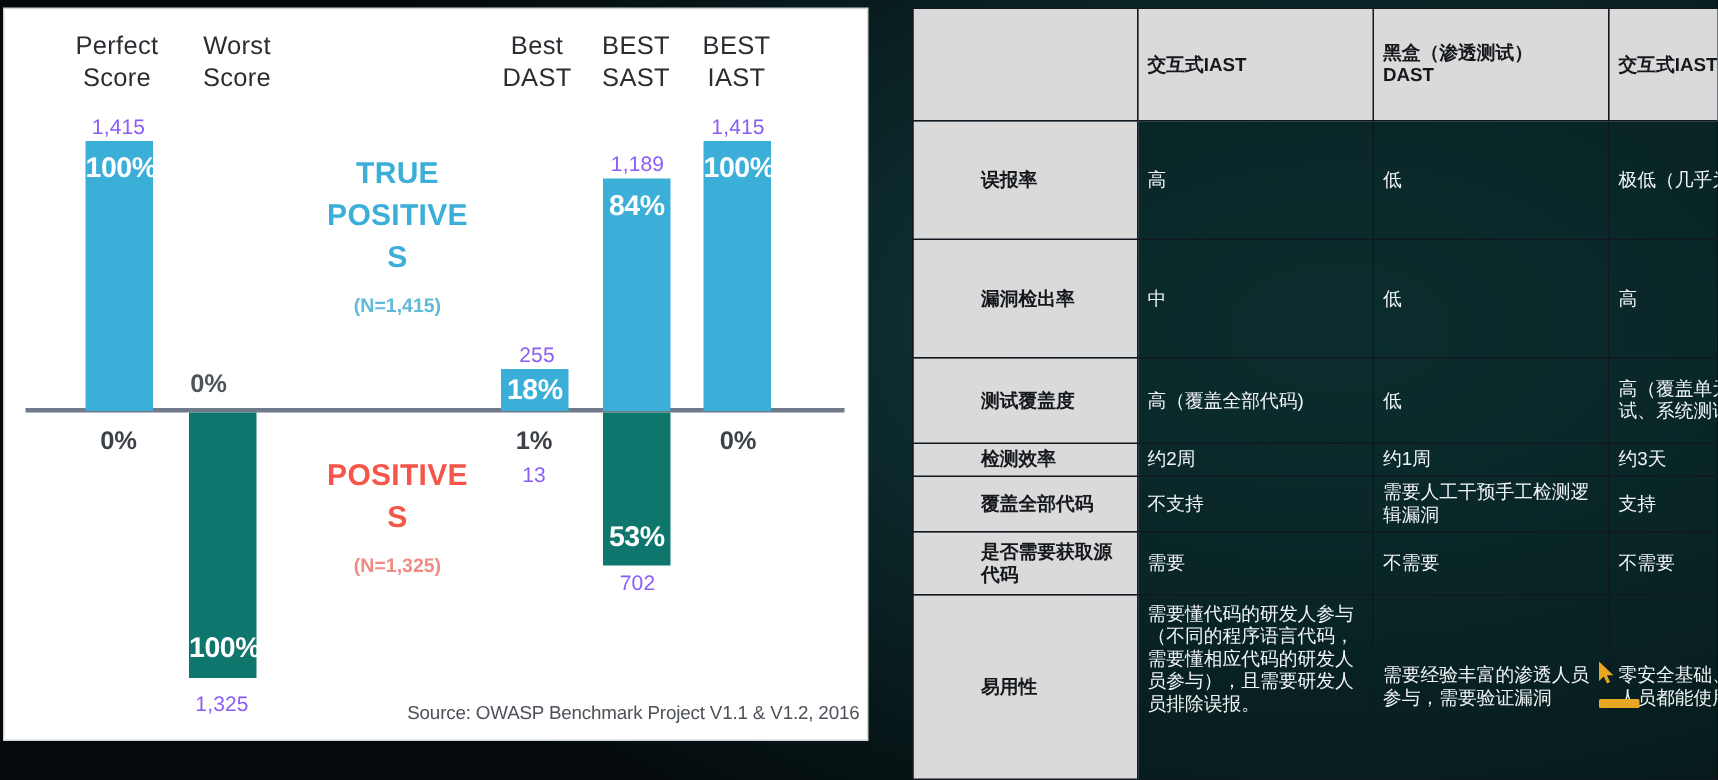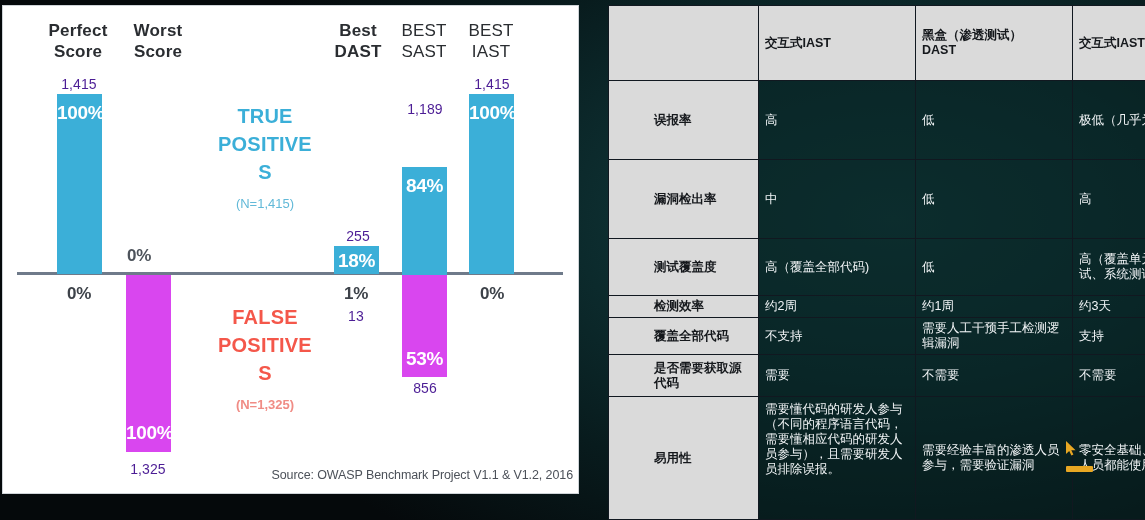--- a/index.html
+++ b/index.html
@@ -18,53 +18,53 @@
 
   
   #chart-panel{
     position:absolute;left:3px;top:6px;width:575px;height:487px;
     background:#ffffff;
     box-shadow:0 0 0 1px #cfd4d8;
     overflow:hidden;
   }
   .col-head{
     position:absolute;text-align:center;color:#2a2d31;
-    font-size:17px;line-height:21px;font-weight:700;
+    font-size:17px;line-height:21px;font-weight:400;
     letter-spacing:.2px;
   }
   .col-head.bold{font-weight:400;}
 
   #axis{
     position:absolute;left:14px;top:266px;width:546px;height:3px;
     background:#6f7a8a;
   }
 
   .bar{position:absolute;text-decoration:underline;}
   .bar.pos{background:#3bafd8;}
-  .bar.neg{background:#d946ef;}
+  .bar.neg{background:#0f766e;}
 
   .bar-inlabel{
     position:absolute;color:#fff;font-weight:bold;text-align:center;
     width:100%;left:0;font-size:19px;letter-spacing:-.3px;
   }
   .cnt{
-    position:absolute;text-align:center;color:#4c1d95;
+    position:absolute;text-align:center;color:#8b5cf6;
     font-size:14px;letter-spacing:.1px;
   }
   .pct-axis{
     position:absolute;text-align:center;color:#3d4249;
     font-size:17px;font-weight:bold;letter-spacing:-.2px;
   }
 
   #tp-block{
     position:absolute;left:197px;top:96px;width:130px;text-align:center;
     color:#3bafd8;font-weight:bold;font-size:20px;line-height:28px;
     letter-spacing:.2px;
   }
-  #tp-block .sub{font-size:13px;font-weight:normal;color:#62b9d8;letter-spacing:0;}
+  #tp-block .sub{font-size:13px;font-weight:bold;color:#62b9d8;letter-spacing:0;}
   #fp-block{
     position:absolute;left:197px;top:297px;width:130px;text-align:center;
     color:#f4574a;font-weight:bold;font-size:20px;line-height:28px;
     letter-spacing:.2px;
   }
   #fp-block .sub{font-size:13px;font-weight:bold;color:#f08c85;letter-spacing:0;}
 
   #source{
     position:absolute;left:250px;top:462px;width:320px;text-align:right;
     color:#4c5159;font-size:12.5px;letter-spacing:-.1px;
@@ -153,41 +153,40 @@
     <div class="cnt" style="left:104px;top:455px;width:82px;">1,325</div>
 
     <div id="tp-block">
       <div>TRUE</div>
       <div>POSITIVE</div>
       <div>S</div>
       <div class="sub" style="margin-top:4px;">(N=1,415)</div>
     </div>
 
     <div id="fp-block">
-      <div>FALSE</div>
       <div>POSITIVE</div>
       <div>S</div>
       <div class="sub" style="margin-top:4px;">(N=1,325)</div>
     </div>
 
     <div class="cnt" style="left:315px;top:222px;width:80px;">255</div>
     <div class="bar pos" style="left:331px;top:240px;width:45px;height:28px;">
       <div class="bar-inlabel" style="top:4px;">18%</div>
     </div>
     <div class="pct-axis" style="left:313px;top:278px;width:80px;">1%</div>
     <div class="cnt" style="left:313px;top:302px;width:80px;">13</div>
 
     <div class="cnt" style="left:380px;top:95px;width:84px;">1,189</div>
-    <div class="bar pos" style="left:399px;top:113px;width:45px;height:155px;margin-top:48px;">
+    <div class="bar pos" style="left:399px;top:113px;width:45px;height:155px;">
       <div class="bar-inlabel" style="top:8px;">84%</div>
     </div>
     <div class="bar neg" style="left:399px;top:269px;width:45px;height:102px;">
       <div class="bar-inlabel" style="bottom:7px;top:auto;">53%</div>
     </div>
-    <div class="cnt" style="left:380px;top:374px;width:84px;">856</div>
+    <div class="cnt" style="left:380px;top:374px;width:84px;">702</div>
 
     <div class="cnt" style="left:447px;top:70px;width:84px;">1,415</div>
     <div class="bar pos" style="left:466px;top:88px;width:45px;height:180px;">
       <div class="bar-inlabel" style="top:8px;">100%</div>
     </div>
     <div class="pct-axis" style="left:447px;top:278px;width:84px;">0%</div>
 
     <div id="source">Source: OWASP Benchmark Project V1.1 &amp; V1.2, 2016</div>
   </div>
 

